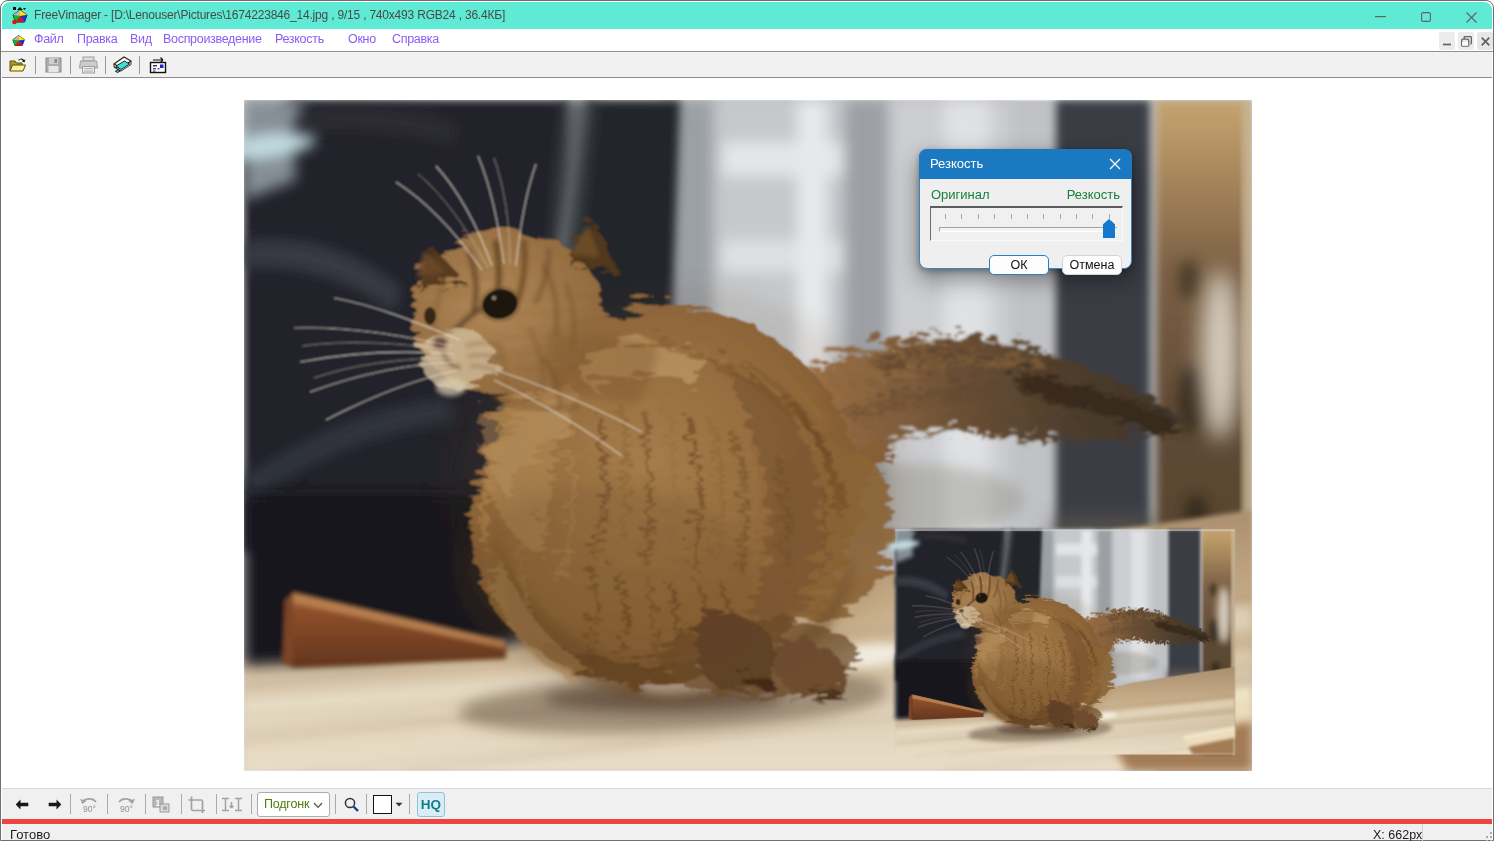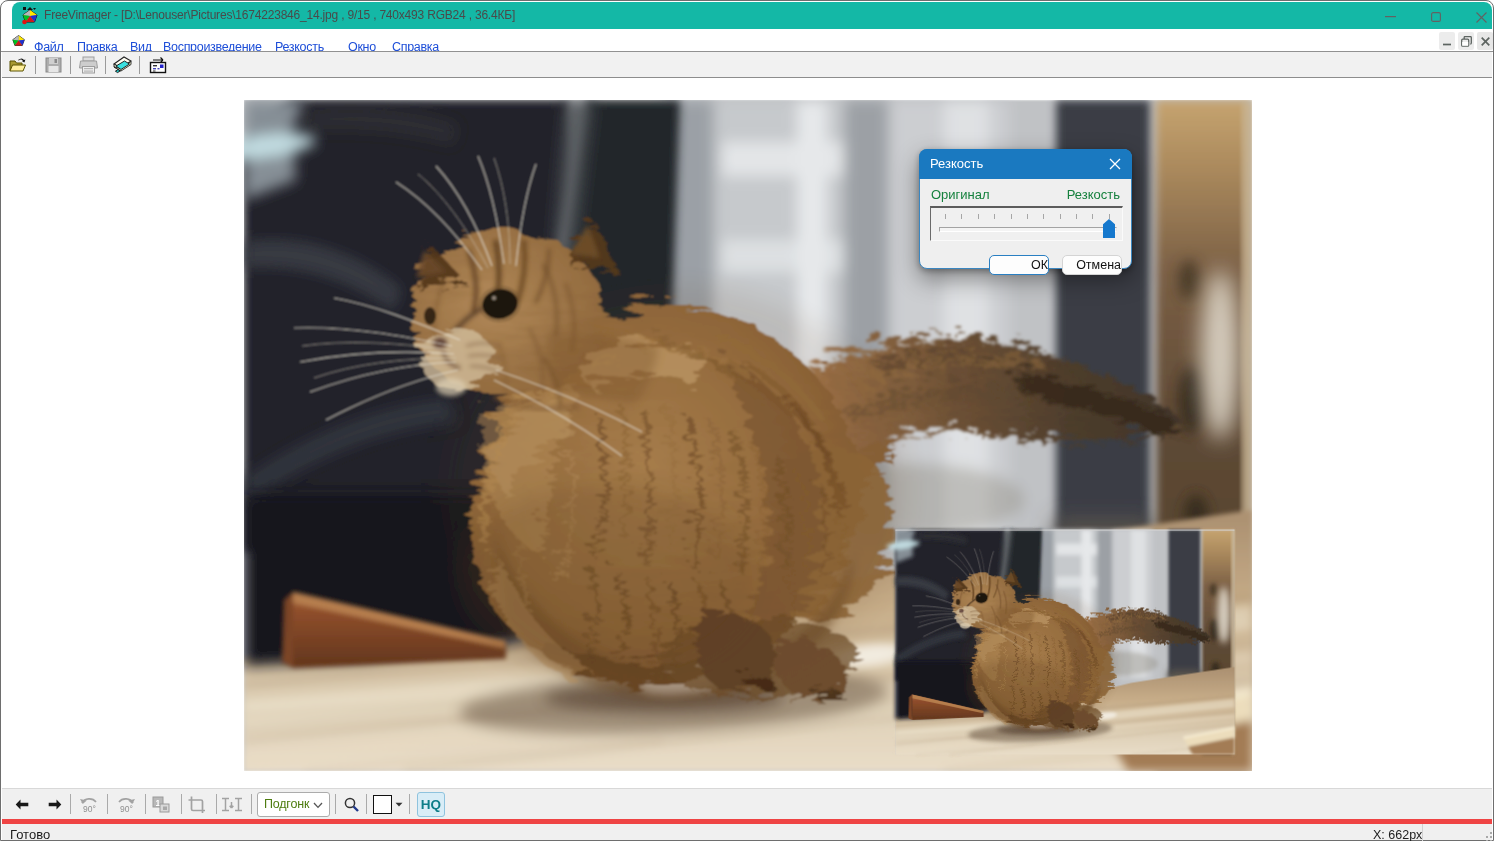--- a/index.html
+++ b/index.html
@@ -1,44 +1,44 @@
 <!DOCTYPE html>
 <html><head><meta charset="utf-8">
 <style>
 *{margin:0;padding:0;box-sizing:border-box}
 html,body{width:1494px;height:841px;overflow:hidden;background:#fff;font-family:"Liberation Sans",sans-serif}
 #win{position:absolute;inset:0;background:#fff;border:1px solid #6e6e6e;border-radius:8px 8px 0 0}
 .abs{position:absolute}
 
-#titlebar{position:absolute;left:11px;top:1px;right:1px;height:27px;background:#14b8a6;border-radius:8px 8px 0 0}
+#titlebar{position:absolute;left:1px;top:1px;right:1px;height:27px;background:#5eead4;border-radius:8px 8px 0 0}
 #title-text{position:absolute;left:32px;top:0;height:27px;line-height:27px;font-size:12px;letter-spacing:-0.2px;color:#4a4a4a;white-space:pre}
 
 #menubar{position:absolute;left:1px;top:28px;right:1px;height:22px;background:#fff}
-.mi{position:absolute;top:8px;height:22px;line-height:21px;font-size:12.5px;letter-spacing:-0.3px;color:#1d4ed8}
+.mi{position:absolute;top:0;height:22px;line-height:21px;font-size:12.5px;letter-spacing:-0.3px;color:#8b5cf6}
 #menusep{position:absolute;left:0;top:50px;width:100%;height:1px;background:#919191}
 
 #toolbar{position:absolute;left:1px;top:51px;right:1px;height:26px;background:#f1f1f1;border-bottom:1px solid #8d8d8d}
 .tsep{position:absolute;top:4px;width:1px;height:18px;background:#9a9a9a}
 
 #client{position:absolute;left:1px;top:78px;right:1px;bottom:52px;background:#fff}
 
 #btoolbar{position:absolute;left:1px;right:1px;bottom:21px;height:31px;background:#f0f0f0;border-top:1px solid #d8d8d8}
 .bsep{position:absolute;top:5px;width:1px;height:20px;background:#aaa}
 
 #statusbar{position:absolute;left:1px;right:1px;bottom:0;height:21px;background:#f0f0f0;border-top:5px solid #ef4444;font-size:13px;color:#1c1c1c}
 
 #dlg{position:absolute;left:918px;top:148px;width:213px;height:120px;background:#efefef;border:1px solid #3a86c0;border-radius:8px;box-shadow:0 10px 24px rgba(0,0,0,.42),0 2px 6px rgba(0,0,0,.3)}
 #dlg-title{position:absolute;left:-1px;top:-1px;right:-1px;height:30px;background:#1a79c0;border-radius:8px 8px 0 0;color:#fff;font-size:13px;line-height:30px;padding-left:11px}
 #dlg-close{position:absolute;right:9px;top:7px;width:16px;height:16px}
 .dlbl{position:absolute;top:37px;font-size:13px;color:#15803d}
 #slbox{position:absolute;left:10px;top:56px;width:193px;height:35px;background:#f0f0f0;border-top:2px solid #5c5c5c;border-left:1px solid #6a6a6a;border-right:1px solid #fafafa;border-bottom:1px solid #fafafa}
 .tick{position:absolute;top:6px;width:1px;height:5px;background:#a6a6a6}
 #groove{position:absolute;left:8px;top:19px;width:178px;height:5px;background:#f4f4f4;border:1px solid #a3a3a3;border-bottom-color:#fff;border-right-color:#e8e8e8}
 #thumbsl{position:absolute;left:172px;top:11px;width:12px;height:19px;background:#1578cd;clip-path:polygon(0 28%,50% 0,100% 28%,100% 100%,0 100%)}
-.dbtn{position:absolute;top:105px;height:20px;width:60px;background:#fdfdfd;border-radius:5px;text-align:right;font-size:12.5px;color:#111;line-height:18px}
+.dbtn{position:absolute;top:105px;height:20px;width:60px;background:#fdfdfd;border-radius:5px;text-align:center;font-size:12.5px;color:#111;line-height:18px}
 #okbtn{left:69px;border:1.6px solid #2a7fc2}
 #cancelbtn{left:142px;border:1px solid #d4d4d4;line-height:19px}
 </style></head>
 <body>
 <div id="win">
   <div id="titlebar">
     <svg class="abs" style="left:10px;top:5px" width="17" height="18" viewBox="0 0 17 18">
       <rect x="1" y="0" width="3" height="3" fill="#111"></rect>
       <path d="M5 3 L8 0 L11 3 Z" fill="#111"></path>
         <path d="M11 1 h3 l-1.5 2 Z" fill="#111"></path>

